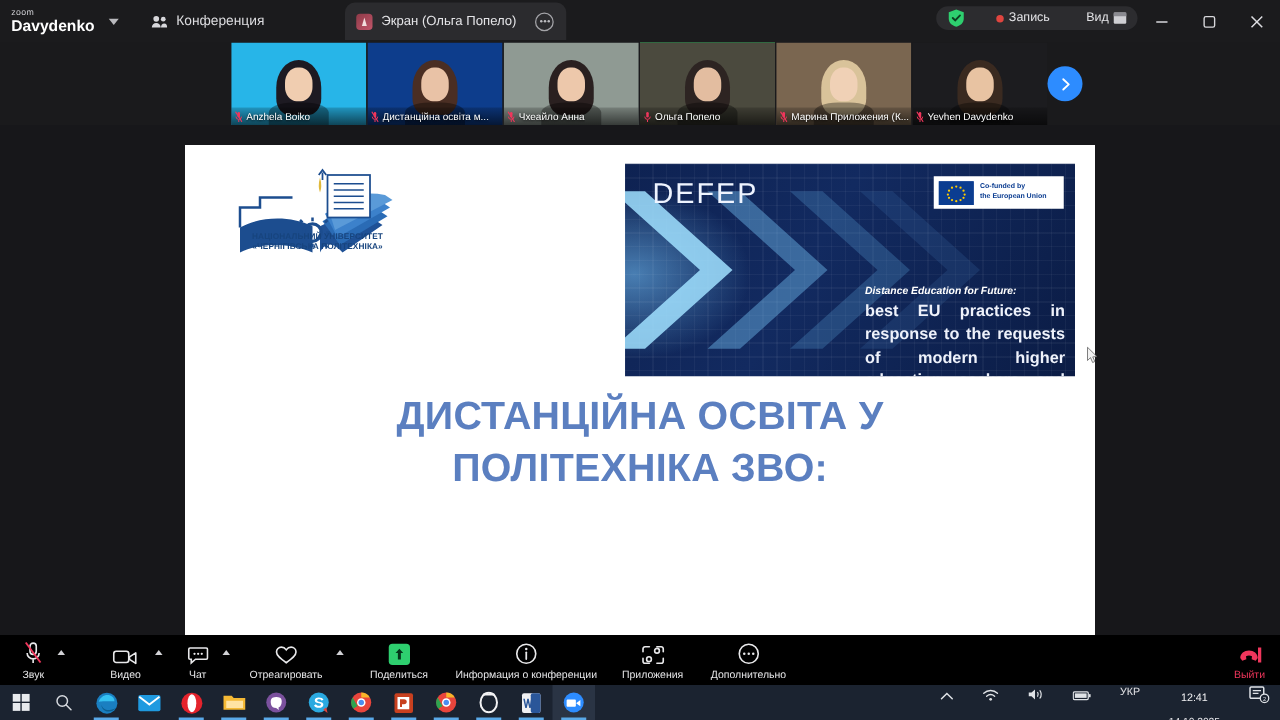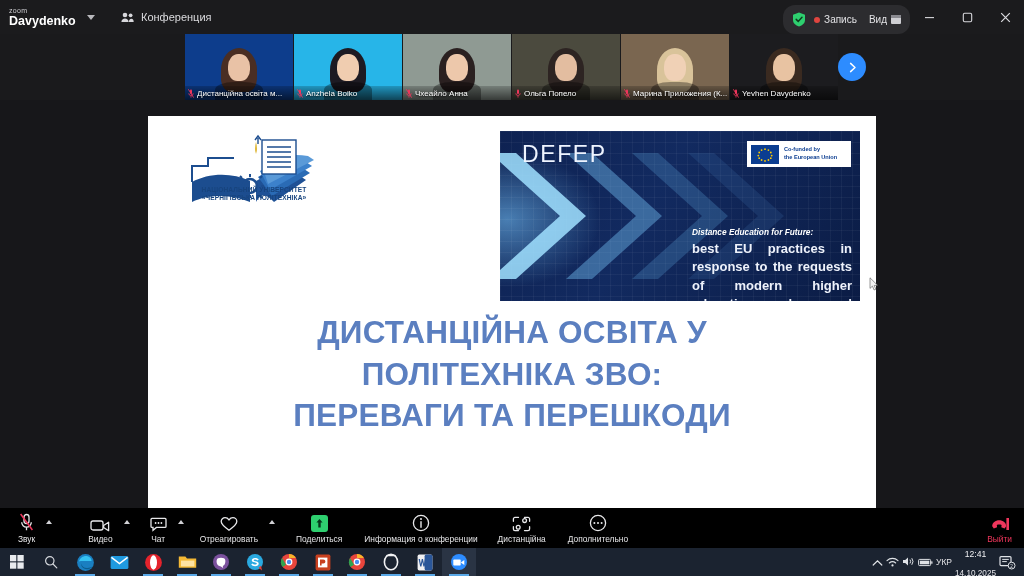--- a/index.html
+++ b/index.html
@@ -38,23 +38,23 @@
     display:flex;align-items:center;justify-content:center;
   }
   .tab-dot svg { width:9px;height:9px; }
   .dots-btn {
     width:15px;height:15px;border-radius:50%;border:1.2px solid #a4a4a8;
     display:flex;align-items:center;justify-content:center; margin-left:8px;
   }
   .dots-btn i { width:2px;height:2px;background:#bcbcc0;border-radius:50%;margin:0 .6px;display:block;}
 
   .status-pill {
-    position:absolute; right:114px; top:5px; height:29px;
+    position:absolute; right:114px; top:5px; height:19px;
     background:#2c2c2f; border-radius:12px;
-    display:flex; align-items:center; gap:8px; padding:0 9px;
+    display:flex; align-items:center; gap:25px; padding:0 9px;
   }
   .shield { width:14px;height:15px; }
   .rec-grp { display:flex; align-items:center; gap:4px; }
   .rec-dot { width:6px;height:6px;border-radius:50%;background:#e0453f; }
   .rec-lbl, .view-lbl { font-size:10px; color:#e2e2e5; }
   .view-grp { display:flex; align-items:center; gap:4px; margin-left:4px; }
   .view-ic { width:10px;height:9px;background:#cfcfd3;border-radius:1px; position:relative; }
   .view-ic::after{content:"";position:absolute;left:0;top:0;width:10px;height:2.5px;background:#8a8a90;}
 
   .wctrls { position:absolute; right:0; top:0; height:34px; display:flex; align-items:center; }
@@ -159,21 +159,21 @@
   
   .taskbar {
     position:absolute; left:0; top:548px; width:1024px; height:28px;
     background:#1b2330; display:flex; align-items:center;
   }
   .tk { width:34px;height:28px; display:flex;align-items:center;justify-content:center; position:relative; }
   .tk.open::after {
     content:""; position:absolute; bottom:0; left:7px; width:20px; height:2px; background:#5aa9e8;
   }
   .tk.sel { background:#2a3444; }
-  .tray { position:absolute; right:8px; top:0; height:28px; display:flex; align-items:center; gap:3px; }
+  .tray { position:absolute; right:8px; top:0; height:28px; display:flex; align-items:flex-start; gap:23px; }
   .tray .lang { font-size:8.5px; color:#e3e3e6; }
   .clock { text-align:center; line-height:1.18; }
   .clock .t { font-size:8.6px; color:#f0f0f2; }
   .clock .d { font-size:8.2px; color:#e6e6ea; }
   .notif { position:relative; width:17px;height:15px; }
 </style>
 </head>
 <body>
 
 <div id="app">
@@ -190,20 +190,33 @@
     <div class="tab-conf">
       <svg width="13" height="11" viewBox="0 0 13 11">
         <circle cx="4" cy="3" r="2.3" fill="#d7d7db"></circle>
           <circle cx="9.6" cy="3.3" r="1.9" fill="#d7d7db"></circle>
         <path d="M0.4 10c0-2.2 1.7-3.6 3.6-3.6S7.6 7.8 7.6 10z" fill="#d7d7db"></path>
         <path d="M7.8 10c0-1.9 1-3.2 2.6-3.2s2.3 1.3 2.3 3.2z" fill="#d7d7db"></path>
       </svg>
       <span class="lbl">Конференция</span>
     </div>
 
+    <div class="tab-screen">
+      <span class="tab-dot">
+        <svg viewBox="0 0 10 10">
+            <path d="M5 1.2 L7.2 8.6 H2.8 Z" fill="#f2dede"></path>
+          </svg>
+      </span>
+      <span class="lbl">Экран (Ольга Попело)</span>
+      <span class="dots-btn">
+          <i></i>
+          <i></i>
+          <i></i>
+        </span>
+    </div>
 
     <div class="status-pill">
       <svg class="shield" viewBox="0 0 14 15">
         <path d="M7 .6 13 2.7v5.1c0 3.6-2.6 5.7-6 6.6-3.4-.9-6-3-6-6.6V2.7z" fill="#2ecf6f"></path>
         <path d="M4.2 7.4 6.2 9.4 10 5.3" stroke="#0c3d1f" stroke-width="1.5" fill="none" stroke-linecap="round"></path>
       </svg>
       <span class="rec-grp">
         <span class="rec-dot"></span>
         <span class="rec-lbl">Запись</span>
       </span>
@@ -227,47 +240,47 @@
       <span class="wbtn">
         <svg viewBox="0 0 11 11">
             <path d="M1.2 1.2 9.8 9.8M9.8 1.2 1.2 9.8" stroke="#dcdce0" stroke-width="1.2"></path>
           </svg>
       </span>
     </div>
   </div>
 
   <div class="strip" id="strip">
       <div class="thumb">
-        <div class="f-bg" style="background: rgb(13, 61, 140);">
-          <div class="hair" style="left:36px;top:14px;width:36px;height:44px;background:#4a2e23"></div>
-          <div class="head" style="left:43px;top:20px;width:22px;height:27px;background:#e9c2a6"></div>
+        <div class="f-bg" style="background: rgb(39, 181, 232);">
+          <div class="hair" style="left:36px;top:14px;width:36px;height:44px;background:#1d1a22"></div>
+          <div class="head" style="left:43px;top:20px;width:22px;height:27px;background:#f0cdb0"></div>
           <div class="body" style="left:30px;top:48px;width:48px;height:20px;background:rgba(0,0,0,.35)"></div>
         </div>
         <div class="namebar">
           <svg class="mic-ic" viewBox="0 0 6 9">
             <rect x="2" y="0.6" width="2" height="4.4" rx="1" fill="#f0365c"></rect>
             <path d="M0.8 4.3a2.2 2.2 0 0 0 4.4 0M3 7v1.6" fill="none" stroke="#f0365c" stroke-width="0.8"></path>
             <path d="M0.4 0.3 5.6 8.6" stroke="#f0365c" stroke-width="0.9"></path>
           </svg>
-          <span class="nm">Дистанційна освіта м...</span>
+          <span class="nm">Anzhela Boiko</span>
         </div>
       </div>
       <div class="thumb">
-        <div class="f-bg" style="background: rgb(39, 181, 232);">
-          <div class="hair" style="left:36px;top:14px;width:36px;height:44px;background:#1d1a22"></div>
-          <div class="head" style="left:43px;top:20px;width:22px;height:27px;background:#f0cdb0"></div>
+        <div class="f-bg" style="background: rgb(13, 61, 140);">
+          <div class="hair" style="left:36px;top:14px;width:36px;height:44px;background:#4a2e23"></div>
+          <div class="head" style="left:43px;top:20px;width:22px;height:27px;background:#e9c2a6"></div>
           <div class="body" style="left:30px;top:48px;width:48px;height:20px;background:rgba(0,0,0,.35)"></div>
         </div>
         <div class="namebar">
           <svg class="mic-ic" viewBox="0 0 6 9">
             <rect x="2" y="0.6" width="2" height="4.4" rx="1" fill="#f0365c"></rect>
             <path d="M0.8 4.3a2.2 2.2 0 0 0 4.4 0M3 7v1.6" fill="none" stroke="#f0365c" stroke-width="0.8"></path>
             <path d="M0.4 0.3 5.6 8.6" stroke="#f0365c" stroke-width="0.9"></path>
           </svg>
-          <span class="nm">Anzhela Boiko</span>
+          <span class="nm">Дистанційна освіта м...</span>
         </div>
       </div>
       <div class="thumb">
         <div class="f-bg" style="background: rgb(143, 154, 147);">
           <div class="hair" style="left:36px;top:14px;width:36px;height:44px;background:#2a2020"></div>
           <div class="head" style="left:43px;top:20px;width:22px;height:27px;background:#edc8ab"></div>
           <div class="body" style="left:30px;top:48px;width:48px;height:20px;background:rgba(0,0,0,.35)"></div>
         </div>
         <div class="namebar">
           <svg class="mic-ic" viewBox="0 0 6 9">
@@ -403,21 +416,20 @@
 
         <div class="ban-txt">
           <div class="t1">Distance Education for Future:</div>
           <div class="t2">best EU practices in response to the requests of modern higher education seekers and labor market</div>
         </div>
       </div>
 
       <div class="slide-title">
         <div>ДИСТАНЦІЙНА ОСВІТА У</div>
         <div>ПОЛІТЕХНІКА ЗВО:</div>
-        <div>ПЕРЕВАГИ ТА ПЕРЕШКОДИ</div>
       </div>
     </div>
 
     <svg class="cursor" viewBox="0 0 10 14">
       <path d="M1 .8 L1 11.4 L3.4 9.1 L5.1 13 L6.9 12.2 L5.2 8.5 L8.6 8.3 Z" fill="#f2f2f2" stroke="#555" stroke-width=".6"></path>
     </svg>
   </div>
 
   <div class="toolbar">
 
@@ -501,21 +513,21 @@
     </div>
 
     <div class="tb-item" style="margin-left:20px">
       <span class="tb-ico">
         <svg width="19" height="16" viewBox="0 0 19 16">
           <path d="M6.5 1.4H3c-.9 0-1.6.7-1.6 1.6v2.3M12.5 14.6H16c.9 0 1.6-.7 1.6-1.6v-2.3M1.4 10.7V13c0 .9.7 1.6 1.6 1.6h3.5M17.6 5.3V3c0-.9-.7-1.6-1.6-1.6h-3.5" fill="none" stroke="#e8e8ea" stroke-width="1.3" stroke-linecap="round"></path>
           <circle cx="12.6" cy="4.6" r="1.9" fill="none" stroke="#e8e8ea" stroke-width="1.3"></circle>
           <circle cx="6.2" cy="11.3" r="1.9" fill="none" stroke="#e8e8ea" stroke-width="1.3"></circle>
         </svg>
       </span>
-      <span class="tb-lbl">Дистанційна</span>
+      <span class="tb-lbl">Приложения</span>
     </div>
 
     <div class="tb-item" style="margin-left:22px">
       <span class="tb-ico">
         <svg width="18" height="18" viewBox="0 0 18 18">
           <circle cx="9" cy="9" r="7.6" fill="none" stroke="#e8e8ea" stroke-width="1.3"></circle>
           <g fill="#e8e8ea">
               <circle cx="5.4" cy="9" r="1"></circle>
               <circle cx="9" cy="9" r="1"></circle>
               <circle cx="12.6" cy="9" r="1"></circle>

